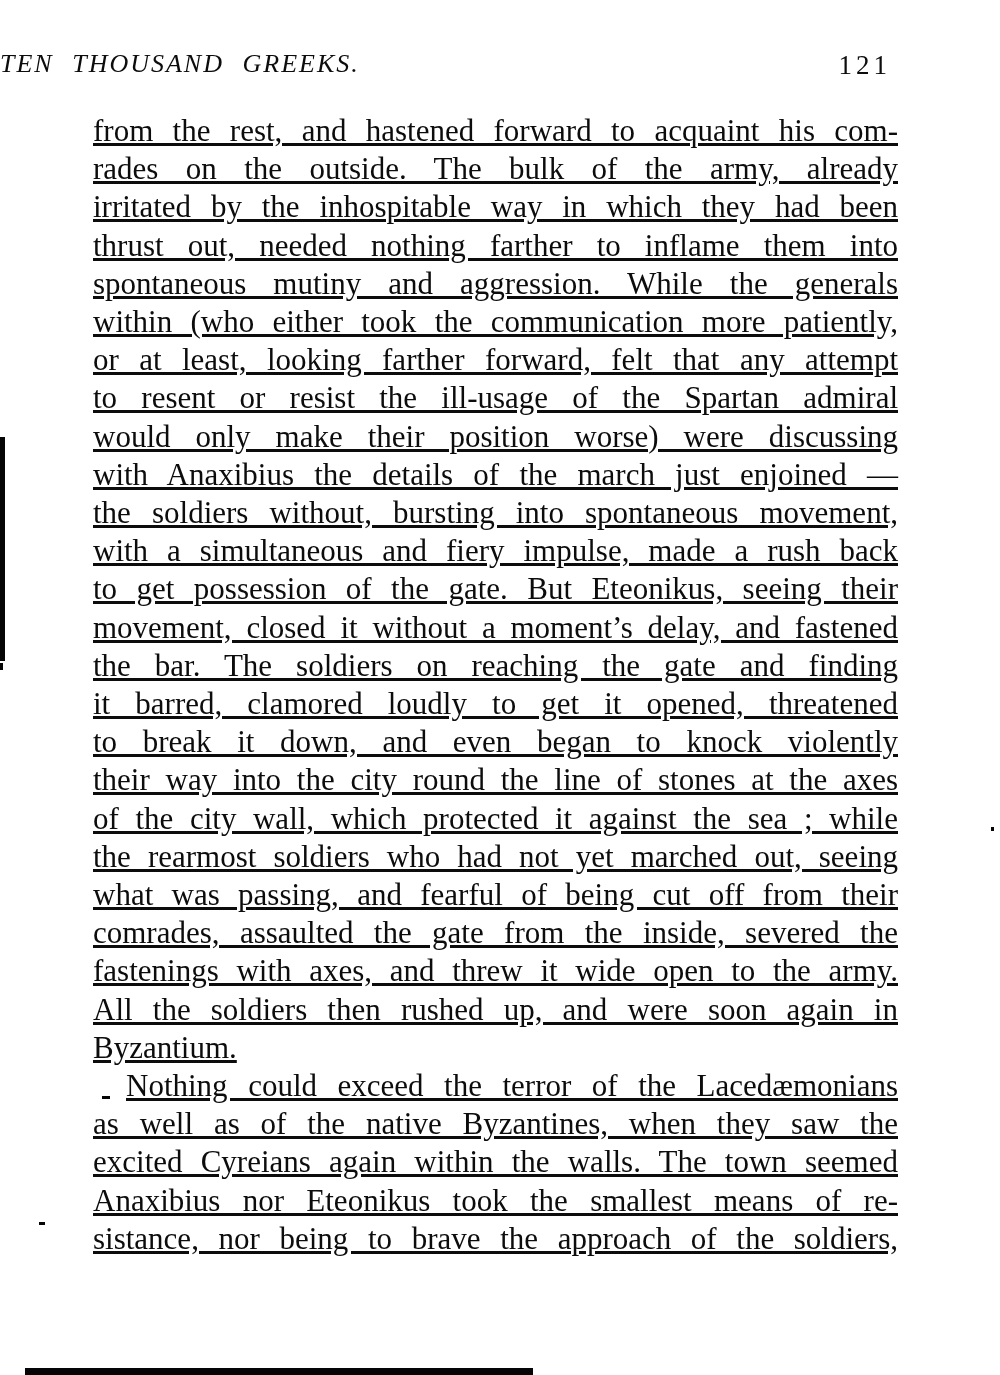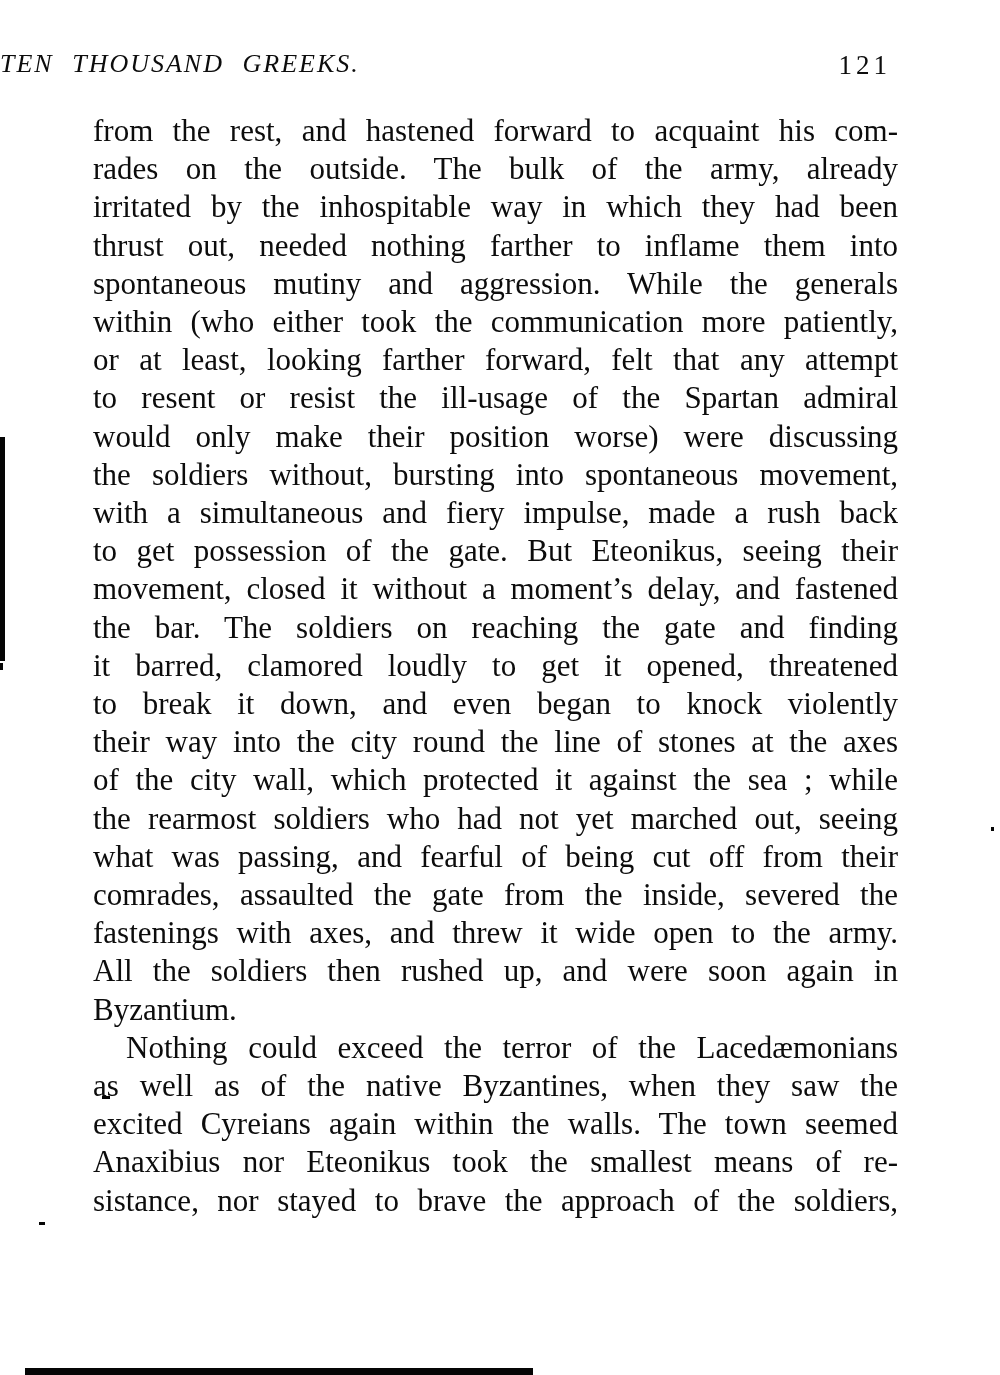--- a/index.html
+++ b/index.html
@@ -36,20 +36,21 @@
     letter-spacing: 4px;
     font-style: normal;
   }
   .body-text {
     position: absolute;
     left: 93px;
     top: 112px;
     width: 805px;
     font-size: 31px;
     line-height: 38.2px;
+    text-decoration: underline;
   }
   .line {
     text-align: justify;
     text-align-last: justify;
     white-space: normal;
   }
   .line.para-end {
     text-align-last: left;
   }
   .line.indent {
@@ -78,20 +79,21 @@
     <div>
       <div class="line">from the rest, and hastened forward to acquaint his com-</div>
       <div class="line">rades on the outside. The bulk of the army, already</div>
       <div class="line">irritated by the inhospitable way in which they had been</div>
       <div class="line">thrust out, needed nothing farther to inflame them into</div>
       <div class="line">spontaneous mutiny and aggression. While the generals</div>
       <div class="line">within (who either took the communication more patiently,</div>
       <div class="line">or at least, looking farther forward, felt that any attempt</div>
       <div class="line">to resent or resist the ill-usage of the Spartan admiral</div>
       <div class="line">would only make their position worse) were discussing</div>
+      <div class="line">with Anaxibius the details of the march just enjoined —</div>
       <div class="line">the soldiers without, bursting into spontaneous movement,</div>
       <div class="line">with a simultaneous and fiery impulse, made a rush back</div>
       <div class="line">to get possession of the gate. But Eteonikus, seeing their</div>
       <div class="line">movement, closed it without a moment’s delay, and fastened</div>
       <div class="line">the bar. The soldiers on reaching the gate and finding</div>
       <div class="line">it barred, clamored loudly to get it opened, threatened</div>
       <div class="line">to break it down, and even began to knock violently</div>
       <div class="line">their way into the city round the line of stones at the axes</div>
       <div class="line">of the city wall, which protected it against the sea ; while</div>
       <div class="line">the rearmost soldiers who had not yet marched out, seeing</div>
@@ -99,21 +101,21 @@
       <div class="line">comrades, assaulted the gate from the inside, severed the</div>
       <div class="line">fastenings with axes, and threw it wide open to the army.</div>
       <div class="line">All the soldiers then rushed up, and were soon again in</div>
       <div class="line para-end">Byzantium.</div>
     </div>
     <div>
       <div class="line indent">Nothing could exceed the terror of the Lacedæmonians</div>
       <div class="line">as well as of the native Byzantines, when they saw the</div>
       <div class="line">excited Cyreians again within the walls. The town seemed</div>
       <div class="line">Anaxibius nor Eteonikus took the smallest means of re-</div>
-      <div class="line">sistance, nor stayed to brave the approach of the soldiers,</div>
+      <div class="line">sistance, nor being to brave the approach of the soldiers,</div>
     </div>
   </div>
 
   <div class="artifact art-left-bar"></div>
   <div class="artifact art-left-tail"></div>
   <div class="artifact art-byz-dash"></div>
   <div class="artifact art-left-dash"></div>
   <div class="artifact art-right-dot"></div>
   <div class="artifact art-bottom-bar"></div>
 

